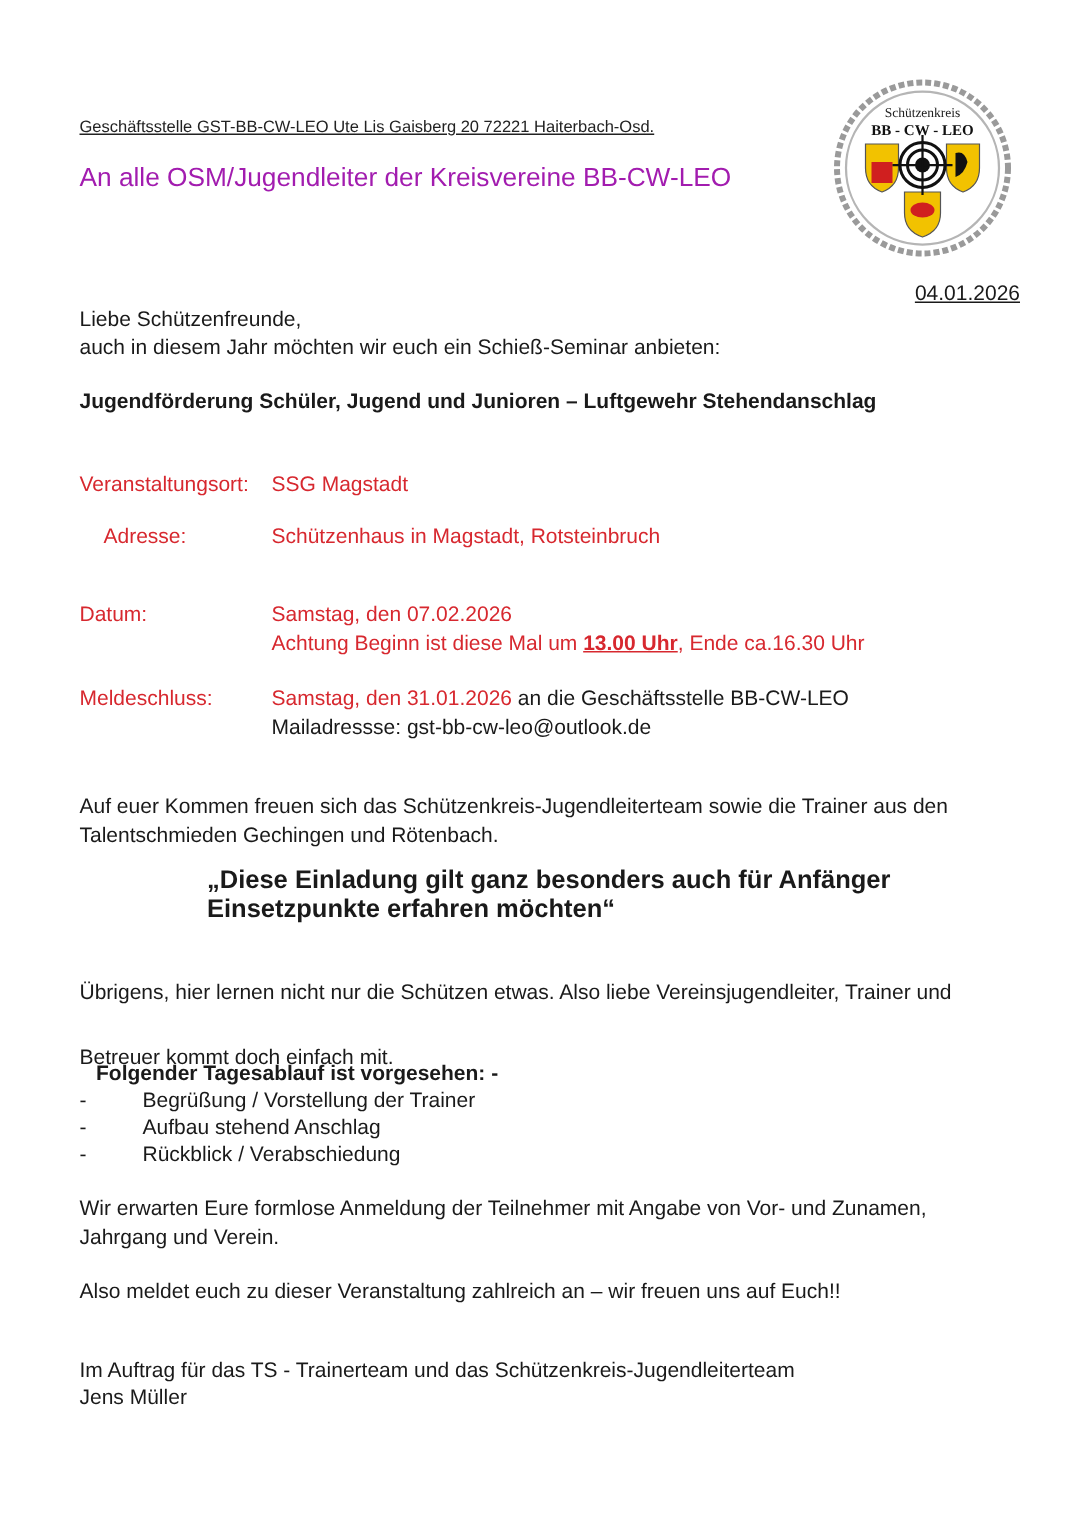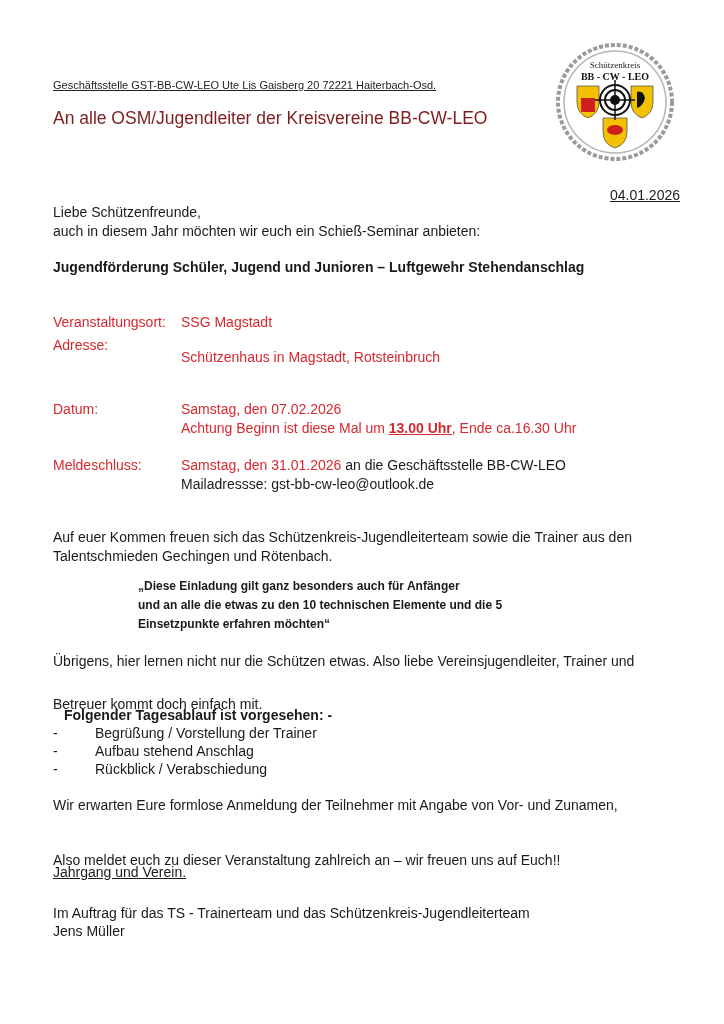--- a/index.html
+++ b/index.html
@@ -5,33 +5,33 @@
     html, body { margin: 0; padding: 0; background: #ffffff; }
     body {
       width: 724px; height: 1024px; position: relative; overflow: hidden;
       font-family: "Liberation Sans", sans-serif; color: #1a1a1a;
     }
     .abs { position: absolute; white-space: nowrap; }
     .sender {
       left: 53px; top: 79px; font-size: 11px; text-decoration: underline;
       color: #222;
     }
-    .recipient { left: 53px; top: 108px; font-size: 17.5px; color: #7f1d1d; }
+    .recipient { left: 53px; top: 108px; font-size: 17.5px; color: #a21caf; }
     .date { right: 44px; top: 186px; font-size: 14px; text-decoration: underline; }
     .body-text { font-size: 14px; line-height: 19px; }
     .bold { font-weight: bold; }
     .red { color: #d7282f; }
     .black { color: #1a1a1a; }
     .label { position: absolute; left: 53px; }
     .val { position: absolute; left: 181px; }
     .u { text-decoration: underline; font-weight: bold; }
-    .quote { left: 138px; top: 577px; font-size: 12px; line-height: 19px; font-weight: bold; }
+    .quote { left: 138px; top: 577px; font-size: 17px; line-height: 19px; font-weight: bold; }
     .bullet-dash { position: absolute; left: 53px; }
     .bullet-text { position: absolute; left: 95px; }
-    .logo { position: absolute; left: 555px; top: 42px; width: 120px; height: 120px; text-align: right; }
+    .logo { position: absolute; left: 555px; top: 52px; width: 120px; height: 120px; text-align: right; }
   </style>
 </head>
 <body>
 
 <div class="abs sender">Geschäftsstelle GST-BB-CW-LEO   Ute Lis Gaisberg 20 72221 Haiterbach-Osd.</div>
 <div class="abs recipient">An alle OSM/Jugendleiter der Kreisvereine BB-CW-LEO</div>
 
 <div class="logo">
   <svg width="120" height="120" viewBox="0 0 120 120">
     <circle cx="60" cy="60" r="57" fill="#fff" stroke="#9a9a9a" stroke-width="4" stroke-dasharray="4 2"></circle>
@@ -60,42 +60,41 @@
 
 <div class="abs body-text" style="left:53px; top:203px;">Liebe Schützenfreunde,</div>
 <div class="abs body-text" style="left:53px; top:222px;">auch in diesem Jahr möchten wir euch ein Schieß-Seminar anbieten:</div>
 
 <div class="abs body-text bold" style="left:53px; top:258px;">Jugendförderung Schüler, Jugend und Junioren – Luftgewehr Stehendanschlag</div>
 
 <div class="body-text red">
   <div class="label abs" style="top:313px;">Veranstaltungsort:</div>
   <div class="val abs" style="top:313px;">SSG Magstadt</div>
 
-  <div class="label abs" style="top:336px;">Adresse:</div>
+  <div class="label abs" style="top:348px;margin-left:16px;">Adresse:</div>
   <div class="val abs" style="top:348px;">Schützenhaus in Magstadt, Rotsteinbruch</div>
 
   <div class="label abs" style="top:400px;">Datum:</div>
   <div class="val abs" style="top:400px;">Samstag, den 07.02.2026</div>
   <div class="val abs" style="top:419px;">
     <span>Achtung Beginn ist diese Mal um </span><span class="u">13.00 Uhr</span><span>, Ende ca.16.30 Uhr</span>
   </div>
 
   <div class="label abs" style="top:456px;">Meldeschluss:</div>
   <div class="val abs" style="top:456px;text-align:center;">
     <span>Samstag, den 31.01.2026</span><span class="black"> an die Geschäftsstelle BB-CW-LEO</span>
   </div>
   <div class="val abs black" style="top:475px;">Mailadressse: gst-bb-cw-leo@outlook.de</div>
 </div>
 
 <div class="abs body-text" style="left:53px; top:528px;">Auf euer Kommen freuen sich das Schützenkreis-Jugendleiterteam sowie die Trainer aus den</div>
 <div class="abs body-text" style="left:53px; top:547px;">Talentschmieden Gechingen und Rötenbach.</div>
 
 <div class="abs quote">
   <div>„Diese Einladung gilt ganz besonders auch für Anfänger</div>
-  <div>und an alle die etwas zu den 10 technischen Elemente und die 5</div>
   <div>Einsetzpunkte erfahren möchten“</div>
 </div>
 
 <div class="abs body-text" style="left:53px; top:652px;">Übrigens, hier lernen nicht nur die Schützen etwas. Also liebe Vereinsjugendleiter, Trainer und</div>
 <div class="abs body-text" style="left:53px; top:695px;">Betreuer kommt doch einfach mit.</div>
 
 <div class="abs body-text bold" style="left:53px; top:706px;padding-left:11px;">Folgender Tagesablauf ist vorgesehen:  -</div>
 <div class="body-text">
   <div class="abs" style="left:0; top:724px; width:724px;">
     <span class="bullet-dash">-</span>
@@ -105,18 +104,18 @@
     <span class="bullet-dash">-</span>
     <span class="bullet-text">Aufbau stehend Anschlag</span>
   </div>
   <div class="abs" style="left:0; top:760px; width:724px;">
     <span class="bullet-dash">-</span>
     <span class="bullet-text">Rückblick / Verabschiedung</span>
   </div>
 </div>
 
 <div class="abs body-text" style="left:53px; top:796px;">Wir erwarten Eure formlose Anmeldung der Teilnehmer mit Angabe von Vor- und Zunamen,</div>
-<div class="abs body-text" style="left:53px; top:863px;text-decoration:underline;">Jahrgang und Verein.</div>
+<div class="abs body-text" style="left:53px; top:815px;">Jahrgang und Verein.</div>
 
 <div class="abs body-text" style="left:53px; top:851px;">Also meldet euch zu dieser Veranstaltung zahlreich an – wir freuen uns auf Euch!!</div>
 
 <div class="abs body-text" style="left:53px; top:904px;">Im Auftrag für das TS - Trainerteam und das Schützenkreis-Jugendleiterteam</div>
 <div class="abs body-text" style="left:53px; top:922px;">Jens Müller</div>
 
 </body></html>

